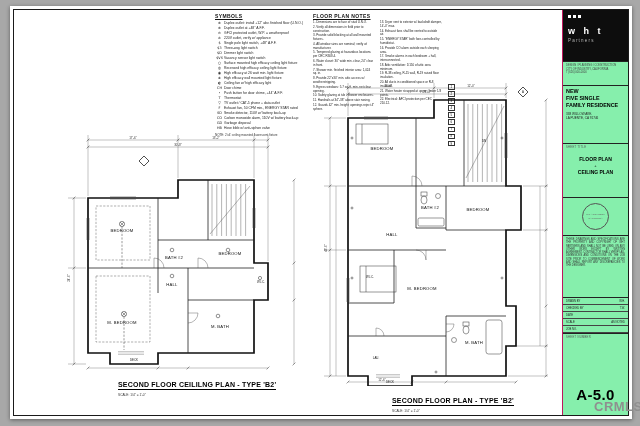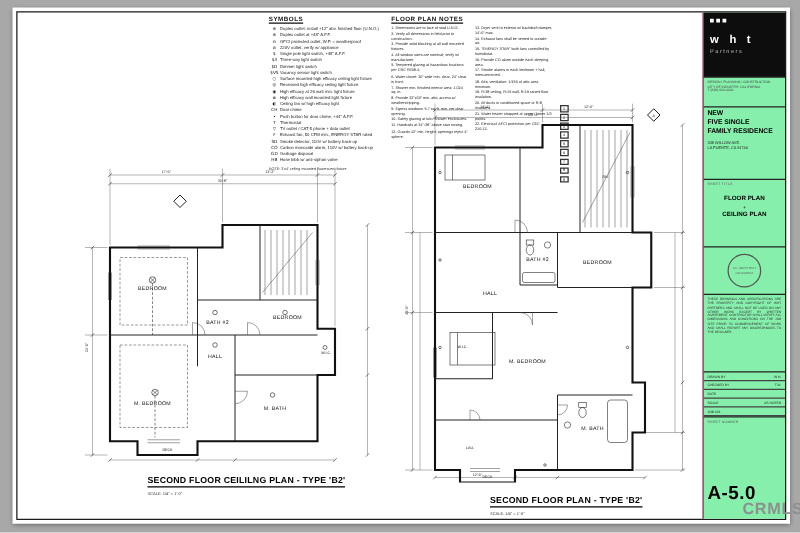--- a/index.html
+++ b/index.html
@@ -75,21 +75,21 @@
   .tb-stamp{height:38px;display:flex;align-items:center;justify-content:center}
   .stamp-circle{width:27px;height:27px;border:.8px solid #555;border-radius:50%;display:flex;flex-direction:column;align-items:center;justify-content:center}
   .stamp-line{font-size:2.4px;color:#666;line-height:1.3}
   .tb-disclaimer{height:62px}
   .disclaimer-text{font-size:2.55px;color:#333;line-height:1.3;text-align:justify}
   .tb-meta{padding:0}
   .meta-row{display:flex;border-bottom:.5px solid #444;height:7px;align-items:center;padding:0 3px}
   .meta-row span{font-size:2.7px;color:#222}
   .meta-row .ml{flex:1}
   .tb-sheetnum{flex:1;display:flex;flex-direction:column;padding:2px 3px}
-  .tb-number{margin-top:auto;text-align:left;font-size:15px;font-weight:bold;letter-spacing:.4px;color:#000;margin-bottom:10px}
+  .tb-number{margin-top:auto;text-align:center;font-size:15px;font-weight:bold;letter-spacing:.4px;color:#000;margin-bottom:10px}
 
   .crmls{position:absolute;left:594px;top:399px;font-size:13px;font-weight:bold;color:#8f8f8f;letter-spacing:.5px}
 </style>
 </head>
 <body>
 
 <div class="paper">
   <div class="sheet-border"></div>
 
   <div class="drawing-area">

